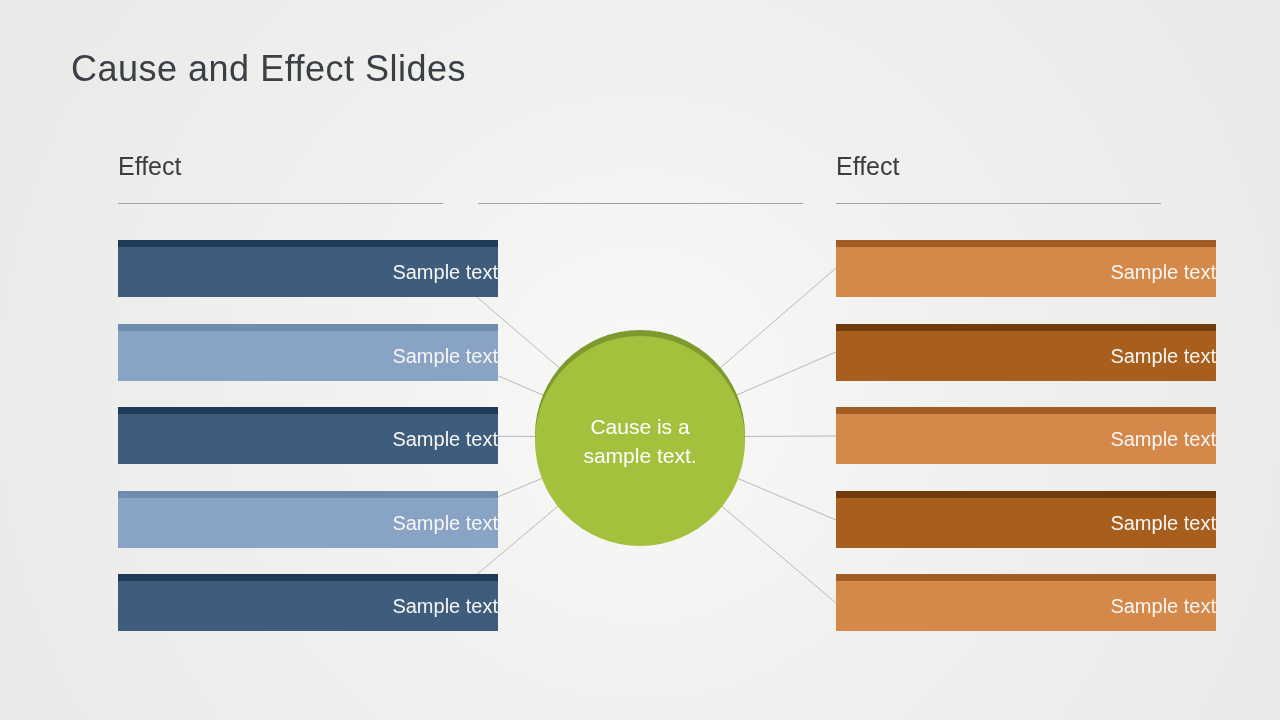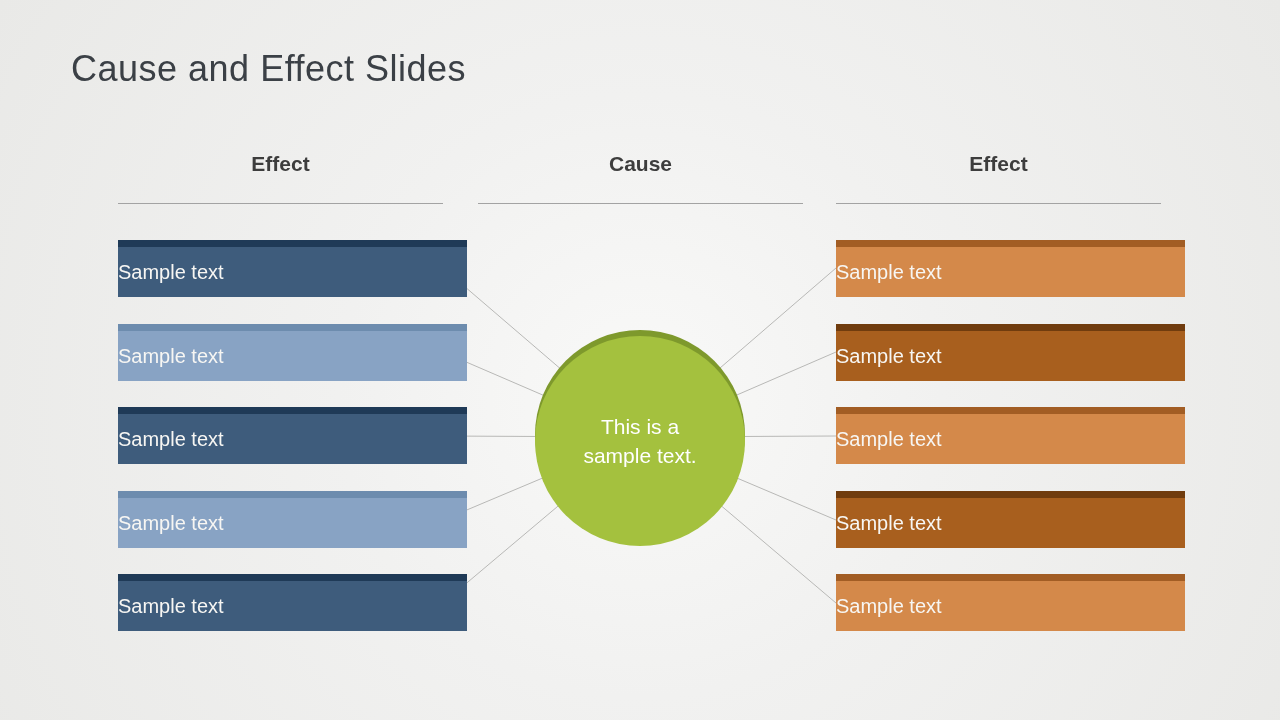--- a/index.html
+++ b/index.html
@@ -23,23 +23,22 @@
     margin: 8px;
     font-size: 36px;
     font-weight: 400;
     color: #3b4046;
     letter-spacing: 0.5px;
   }
   .col-header {
     position: absolute;
     top: 152px;
     width: 325px;
-    text-align: center;
-    font-size: 21px;
-    font-weight: 700;
+    font-size: 25px;
+    font-weight: 400;
     color: #3d3d3d;
   }
   .col-header.left   { left: 118px; }
   .col-header.center { left: 478px; }
   .col-header.right  { left: 836px; }
   .col-underline {
     position: absolute;
     top: 203px;
     height: 1px;
     width: 325px;
@@ -51,26 +50,26 @@
 
   .connectors {
     position: absolute;
     left: 0;
     top: 0;
     z-index: 1;
   }
 
   .bar {
     position: absolute;
-    width: 349px;
+    width: 380px;
     height: 50px;
     box-sizing: content-box;
     display: flex;
     align-items: center;
-    justify-content: flex-start;
+    justify-content: flex-end;
     z-index: 2;
     font-size: 20px;
     color: #f7f6f3;
   }
   .bar.left-col  { left: 118px; }
   .bar.right-col { left: 836px; }
   .row-0 { top: 240px; }
   .row-1 { top: 324px; }
   .row-2 { top: 407px; }
   .row-3 { top: 491px; }
@@ -120,21 +119,20 @@
   }
 </style>
 </head>
 <body>
 
 <div class="slide">
 
   <h1 class="title">Cause and Effect Slides</h1>
 
   <div class="col-header left">Effect</div>
-  <div class="col-header center">Cause</div>
   <div class="col-header right">Effect</div>
 
   <div class="col-underline left"></div>
   <div class="col-underline center"></div>
   <div class="col-underline right"></div>
 
   <svg class="connectors" width="1280" height="720" viewBox="0 0 1280 720">
     <line x1="443" y1="268" x2="640" y2="437" stroke="#b8b8b6" stroke-width="1"></line>
     <line x1="443" y1="352" x2="640" y2="437" stroke="#b8b8b6" stroke-width="1"></line>
     <line x1="443" y1="436" x2="640" y2="437" stroke="#b8b8b6" stroke-width="1"></line>
@@ -175,17 +173,17 @@
   <div class="bar right-col row-3 orange-dark">
     <span>Sample text</span>
   </div>
   <div class="bar right-col row-4 orange-light">
     <span>Sample text</span>
   </div>
 
   <div class="circle-wrap">
     <div class="circle-edge"></div>
     <div class="circle">
-      <span>This is a sample text.</span>
+      <span>Cause is a sample text.</span>
     </div>
   </div>
 
 </div>
 
 </body></html>

